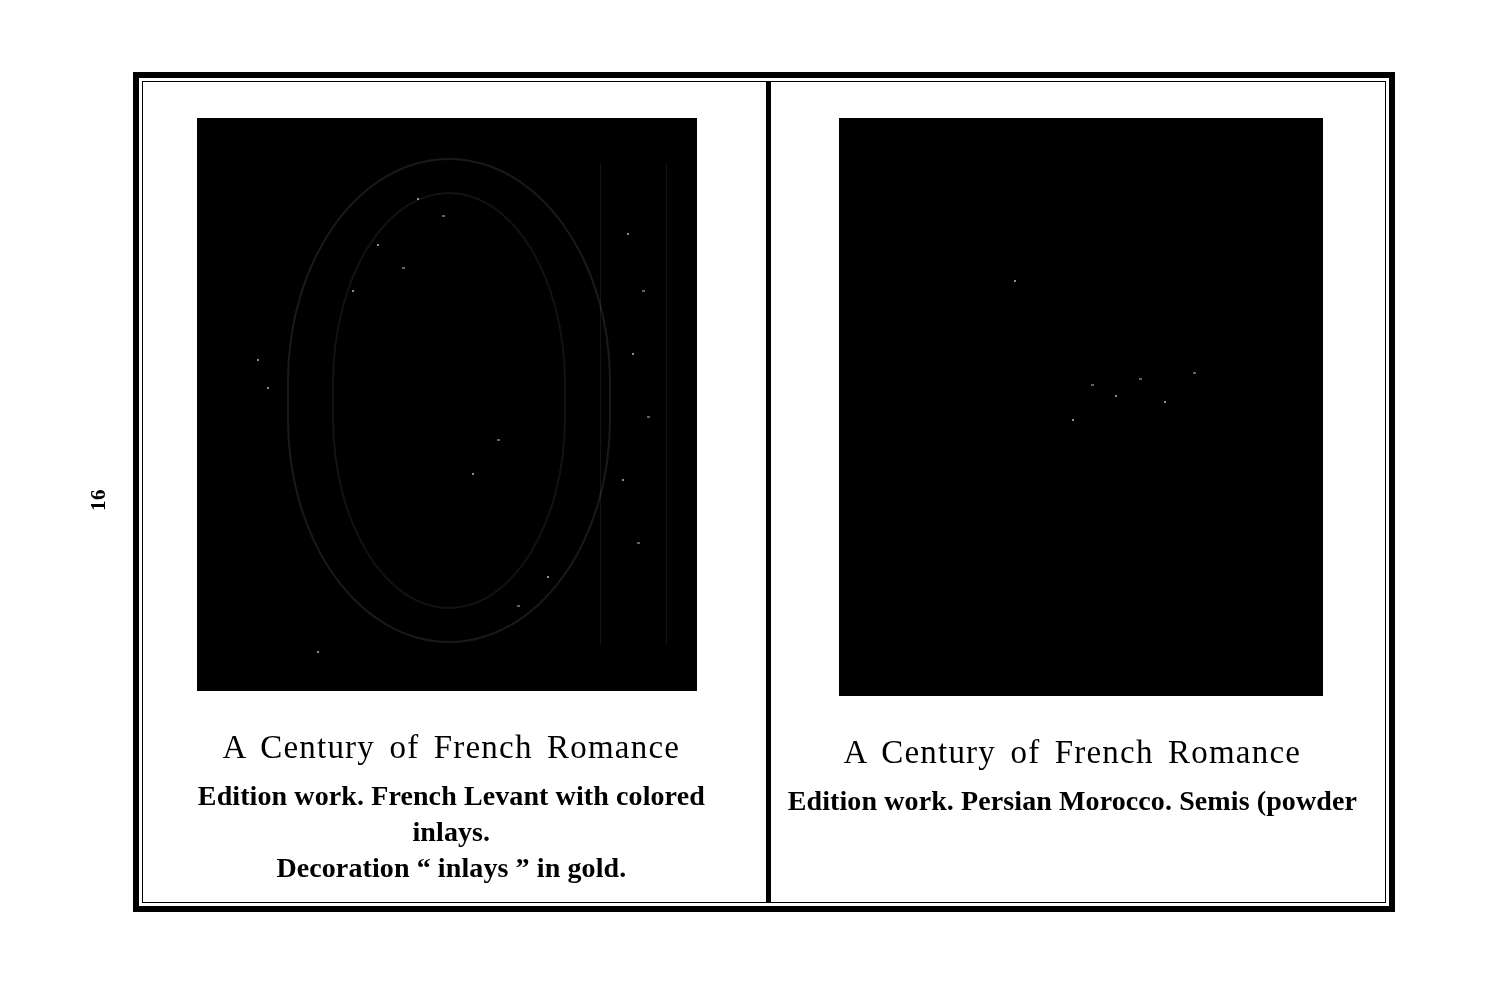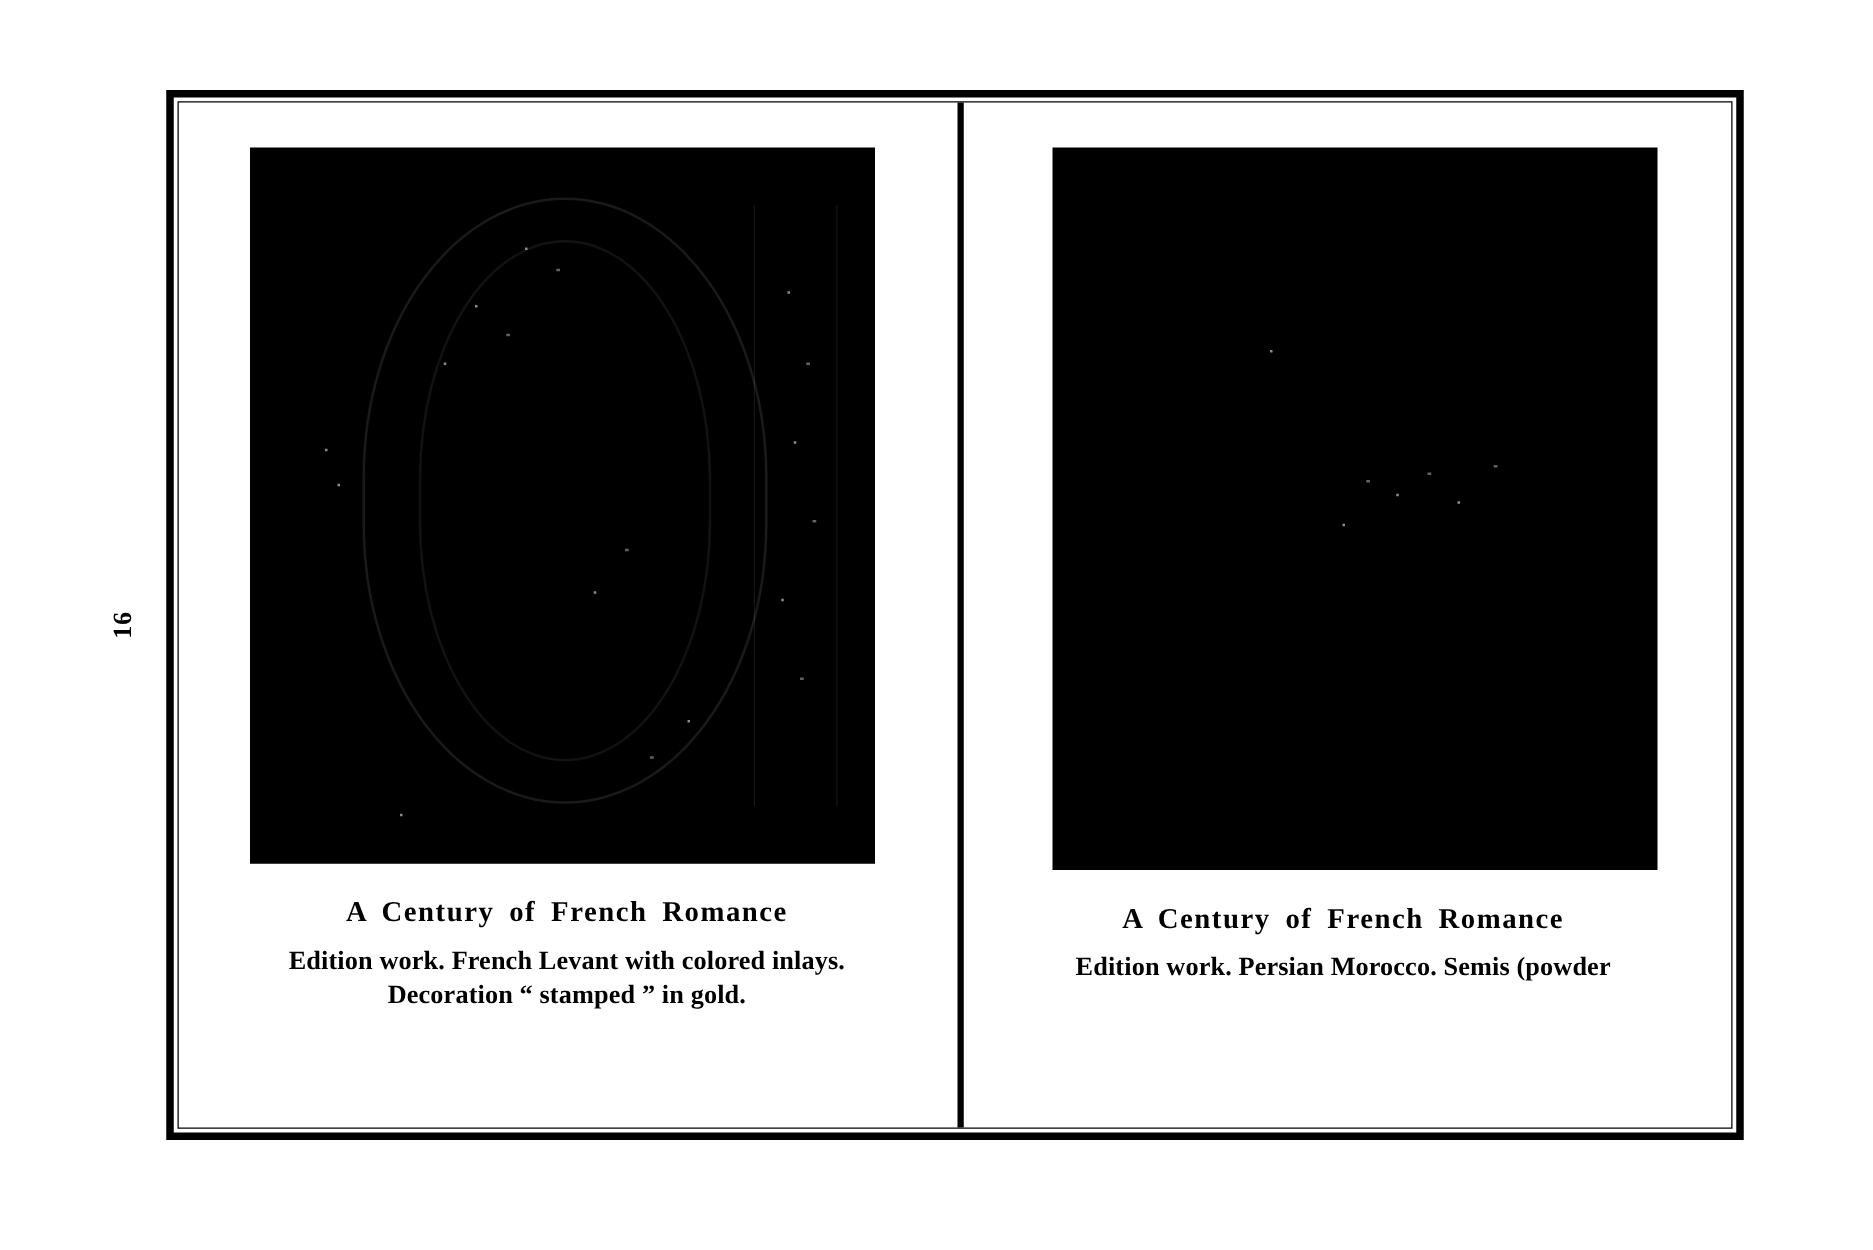--- a/index.html
+++ b/index.html
@@ -124,29 +124,30 @@
     height: 2px;
   }
   .speck.s2 { width: 3px; height: 2px; background: rgba(255,255,255,0.38); }
 
   .caption-block {
     margin-top: 26px;
     width: 100%;
     text-align: center;
   }
   .caption-title {
-    font-size: 23px;
-    font-weight: 700;
+    font-size: 33px;
+    font-weight: 400;
     letter-spacing: 1.2px;
     word-spacing: 5px;
     margin-bottom: 12px;
     font-family: "Liberation Serif", serif;
+    margin-top: 12px;
   }
   .caption-line {
-    font-size: 21px;
+    font-size: 28px;
     font-weight: 700;
     line-height: 1.28;
     letter-spacing: 0.1px;
     font-family: "Liberation Serif", serif;
   }
   .caption-line.l2 {
     white-space: nowrap;
   }
 </style>
 </head>
@@ -179,21 +180,21 @@
         <div class="speck" style="left:14%; top:47%;"></div>
         <div class="speck s2" style="left:60%; top:56%;"></div>
         <div class="speck" style="left:55%; top:62%;"></div>
         <div class="speck" style="left:70%; top:80%;"></div>
         <div class="speck s2" style="left:64%; top:85%;"></div>
         <div class="speck" style="left:24%; top:93%;"></div>
       </div>
       <div class="caption-block">
         <div class="caption-title">A  Century  of  French  Romance</div>
         <div class="caption-line">Edition work.   French Levant with colored inlays.</div>
-        <div class="caption-line">Decoration “ stamped ” in gold.</div>
+        <div class="caption-line">Decoration “ inlays ” in gold.</div>
       </div>
     </div>
 
     <div class="panel">
       <div class="plate-image right-img">
         <div class="speck" style="left:36%; top:28%;"></div>
         <div class="speck s2" style="left:52%; top:46%;"></div>
         <div class="speck" style="left:57%; top:48%;"></div>
         <div class="speck s2" style="left:62%; top:45%;"></div>
         <div class="speck" style="left:67%; top:49%;"></div>

